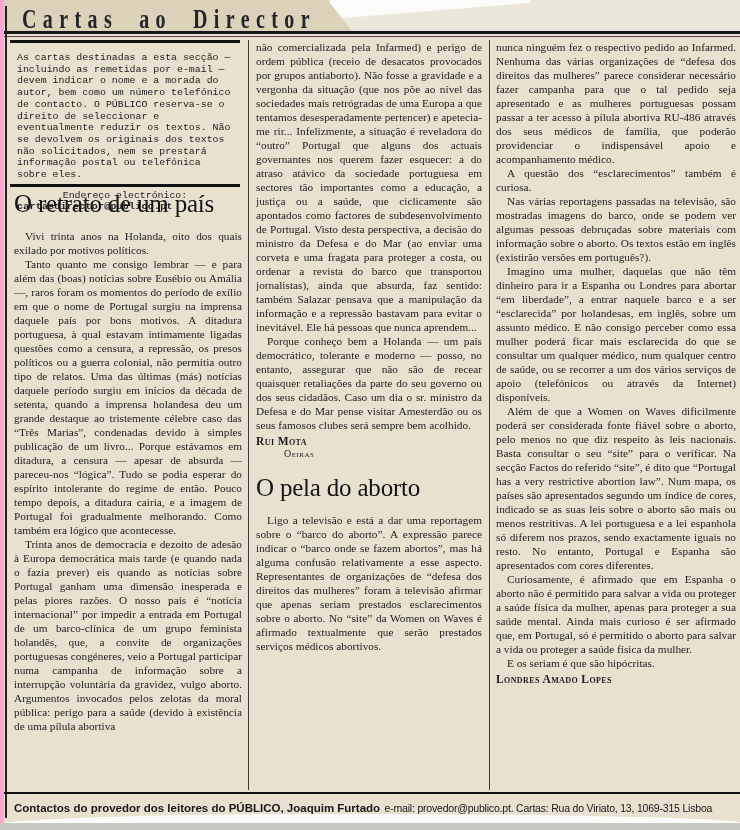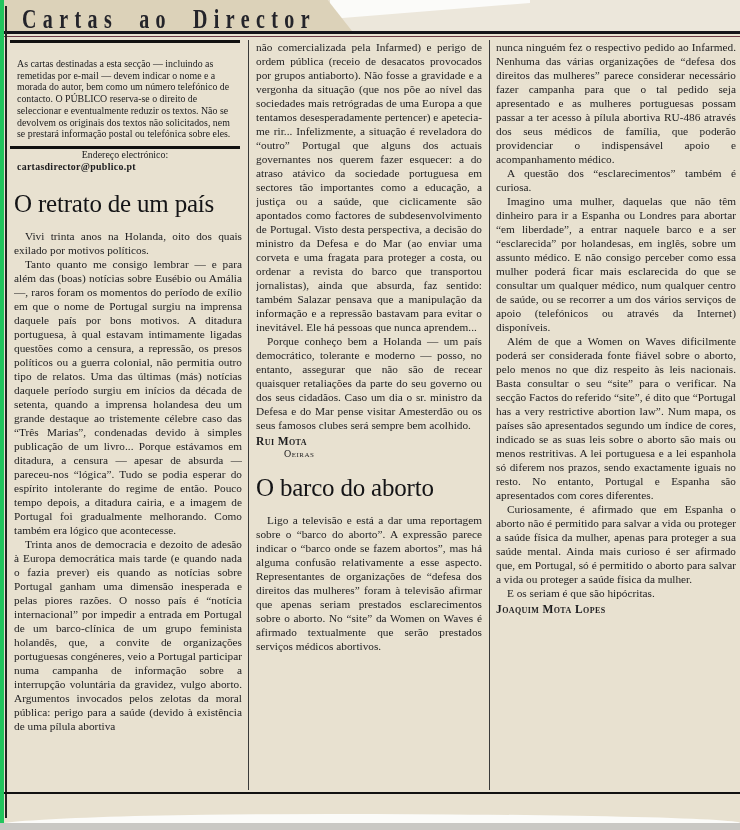--- a/index.html
+++ b/index.html
@@ -1,37 +1,37 @@
 <!DOCTYPE html>
 <html style="--paper: #e8e1d0; --paper-dark: #dcd2b9; --paper-light: #ece7db; --ink: #1d1d1f; --rule: #15151a; --accent: #6b3a44; --scan-gray: #c9c8c4;"><head>
 <meta charset="utf-8">
 <style>
   :root{
     --paper:#e8e1d0; --paper-dark:#dcd2b9; --paper-light:#ece7db;
     --ink:#1d1d1f; --rule:#15151a; --accent:#6b3a44; --scan-gray:#c9c8c4;
   }
   *{margin:0;padding:0;box-sizing:border-box;}
   html,body{background:#fff;}
-  .page{position:relative;width:740px;height:830px;background:#22c55e;overflow:hidden;
+  .page{position:relative;width:740px;height:830px;background:#f9a8d4;overflow:hidden;
          font-family:"Liberation Serif",serif;color:var(--ink);}
   .clip{position:absolute;left:4px;top:0;right:0;height:824px;background:var(--paper);}
   .mast-right{position:absolute;left:326px;top:0;right:0;height:31px;background:var(--paper-light);}
   .mast-wedge{position:absolute;left:326px;top:0;width:200px;height:20px;background:#fbfbf9;
               clip-path:polygon(0 0,100% 0,100% 15%,0 95%);}
   .mast-strip{position:absolute;left:0;top:0;width:348px;height:31px;background:var(--paper-dark);
               clip-path:polygon(0 0,93% 0,100% 100%,0 100%);}
   .masthead-title{position:absolute;left:18px;top:3px;font-size:25px;font-weight:700;
               letter-spacing:8px;word-spacing:12px;color:#24242a;
               transform:scaleX(.80) scaleY(1.12);transform-origin:left top;white-space:nowrap;}
   .rule-thick{position:absolute;left:0;top:31px;right:0;height:6px;
               border-top:3px solid var(--rule);border-bottom:1px solid var(--accent);}
   .left-vline{position:absolute;left:1px;top:6px;width:2px;height:812px;background:#222;}
-  .intro-box{position:absolute;left:6px;top:40px;width:230px;height:109px;
+  .intro-box{position:absolute;left:6px;top:40px;width:230px;height:147px;
              border-top:3px solid #111;border-bottom:3px solid #111;
-             padding:15px 7px 0 7px;font-family:Liberation Serif, serif;
+             padding:9px 7px 0 7px;font-family:Liberation Mono, monospace;
              font-size:9.9px;line-height:11.7px;color:#1b1b1d;}
   .intro-box .email-label{margin-top:9px;text-align:center;}
   .intro-box .email{font-weight:700;letter-spacing:.3px;}
   .col{position:absolute;top:40px;height:752px;overflow:hidden;text-align:justify;
        font-size:11.3px;line-height:14px;}
   .col1{left:10px;width:228px;}
   .col2{left:252px;width:226px;}
   .col3{left:492px;width:240px;}
   .col1 .flow{margin-top:150px;}
   .vrule{position:absolute;top:40px;width:1px;height:750px;background:#3a3a3a;}
@@ -88,38 +88,43 @@
 
     <div class="col col2">
       <div>
           <p class="para">não comercializada pela Infarmed) e perigo de ordem pública (receio de desacatos provocados por grupos antiaborto). Não fosse a gravidade e a vergonha da situação (que nos põe ao nível das sociedades mais retrógradas de uma Europa a que tentamos desesperadamente pertencer) e apetecia-me rir... Infelizmente, a situação é reveladora do “outro” Portugal que alguns dos actuais governantes nos querem fazer esquecer: a do atraso atávico da sociedade portuguesa em sectores tão importantes como a educação, a justiça ou a saúde, que ciclicamente são apontados como factores de subdesenvolvimento de Portugal. Visto desta perspectiva, a decisão do ministro da Defesa e do Mar (ao enviar uma corveta e uma fragata para proteger a costa, ou ordenar a revista do barco que transportou jornalistas), ainda que absurda, faz sentido: também Salazar pensava que a manipulação da informação e a repressão bastavam para evitar o inevitável. Ele há pessoas que nunca aprendem...</p>
           <p class="para ind">Porque conheço bem a Holanda — um país democrático, tolerante e moderno — posso, no entanto, assegurar que não são de recear quaisquer retaliações da parte do seu governo ou dos seus cidadãos. Caso um dia o sr. ministro da Defesa e do Mar pense visitar Amesterdão ou os seus famosos clubes será sempre bem acolhido.</p>
         </div>
       <div class="sig">
         <span class="sig-name">Rui Mota</span>
         <span class="sig-loc">Oeiras</span>
       </div>
-      <h2 class="headline">O barco do aborto</h2>
+      <h2 class="headline">O pela do aborto</h2>
       <div>
           <p class="para ind">Ligo a televisão e está a dar uma reportagem sobre o “barco do aborto”. A expressão parece indicar o “barco onde se fazem abortos”, mas há alguma confusão relativamente a esse aspecto. Representantes de organizações de “defesa dos direitos das mulheres” foram à televisão afirmar que apenas seriam prestados esclarecimentos sobre o aborto. No “site” da Women on Waves é afirmado textualmente que serão prestados serviços médicos abortivos.</p>
         </div>
     </div>
 
     <div class="col col3">
       <div>
           <p class="para">nunca ninguém fez o respectivo pedido ao Infarmed. Nenhuma das várias organizações de “defesa dos direitos das mulheres” parece considerar necessário fazer campanha para que o tal pedido seja apresentado e as mulheres portuguesas possam passar a ter acesso à pílula abortiva RU-486 através dos seus médicos de família, que poderão providenciar o indispensável apoio e acompanhamento médico.</p>
           <p class="para ind">A questão dos “esclarecimentos” também é curiosa.</p>
+          <p class="para ind">Nas várias reportagens passadas na televisão, são mostradas imagens do barco, onde se podem ver algumas pessoas debruçadas sobre materiais com informação sobre o aborto. Os textos estão em inglês (existirão versões em português?).</p>
           <p class="para ind">Imagino uma mulher, daquelas que não têm dinheiro para ir a Espanha ou Londres para abortar “em liberdade”, a entrar naquele barco e a ser “esclarecida” por holandesas, em inglês, sobre um assunto médico. E não consigo perceber como essa mulher poderá ficar mais esclarecida do que se consultar um qualquer médico, num qualquer centro de saúde, ou se recorrer a um dos vários serviços de apoio (telefónicos ou através da Internet) disponíveis.</p>
           <p class="para ind">Além de que a Women on Waves dificilmente poderá ser considerada fonte fiável sobre o aborto, pelo menos no que diz respeito às leis nacionais. Basta consultar o seu “site” para o verificar. Na secção Factos do referido “site”, é dito que “Portugal has a very restrictive abortion law”. Num mapa, os países são apresentados segundo um índice de cores, indicado se as suas leis sobre o aborto são mais ou menos restritivas. A lei portuguesa e a lei espanhola só diferem nos prazos, sendo exactamente iguais no resto. No entanto, Portugal e Espanha são apresentados com cores diferentes.</p>
           <p class="para ind">Curiosamente, é afirmado que em Espanha o aborto não é permitido para salvar a vida ou proteger a saúde física da mulher, apenas para proteger a sua saúde mental. Ainda mais curioso é ser afirmado que, em Portugal, só é permitido o aborto para salvar a vida ou proteger a saúde física da mulher.</p>
           <p class="para ind">E os seriam é que são hipócritas.</p>
         </div>
       <div class="sig">
-        <span class="sig-name">Joaquim Mota Lopes</span>
+        <span class="sig-name">Londres Amado Lopes</span>
       </div>
     </div>
 
     <div class="contacts-rule"></div>
+    <div class="contacts-bar">
+      <span class="contacts-bold">Contactos do provedor dos leitores do PÚBLICO, Joaquim Furtado</span>
+      <span class="contacts-rest">e-mail: provedor@publico.pt. Cartas: Rua do Viriato, 13, 1069-315 Lisboa</span>
+    </div>
   </div>
 
   <div class="bottom-white"></div>
   <div class="bottom-gray"></div>
 </div>
 
 </body></html>

